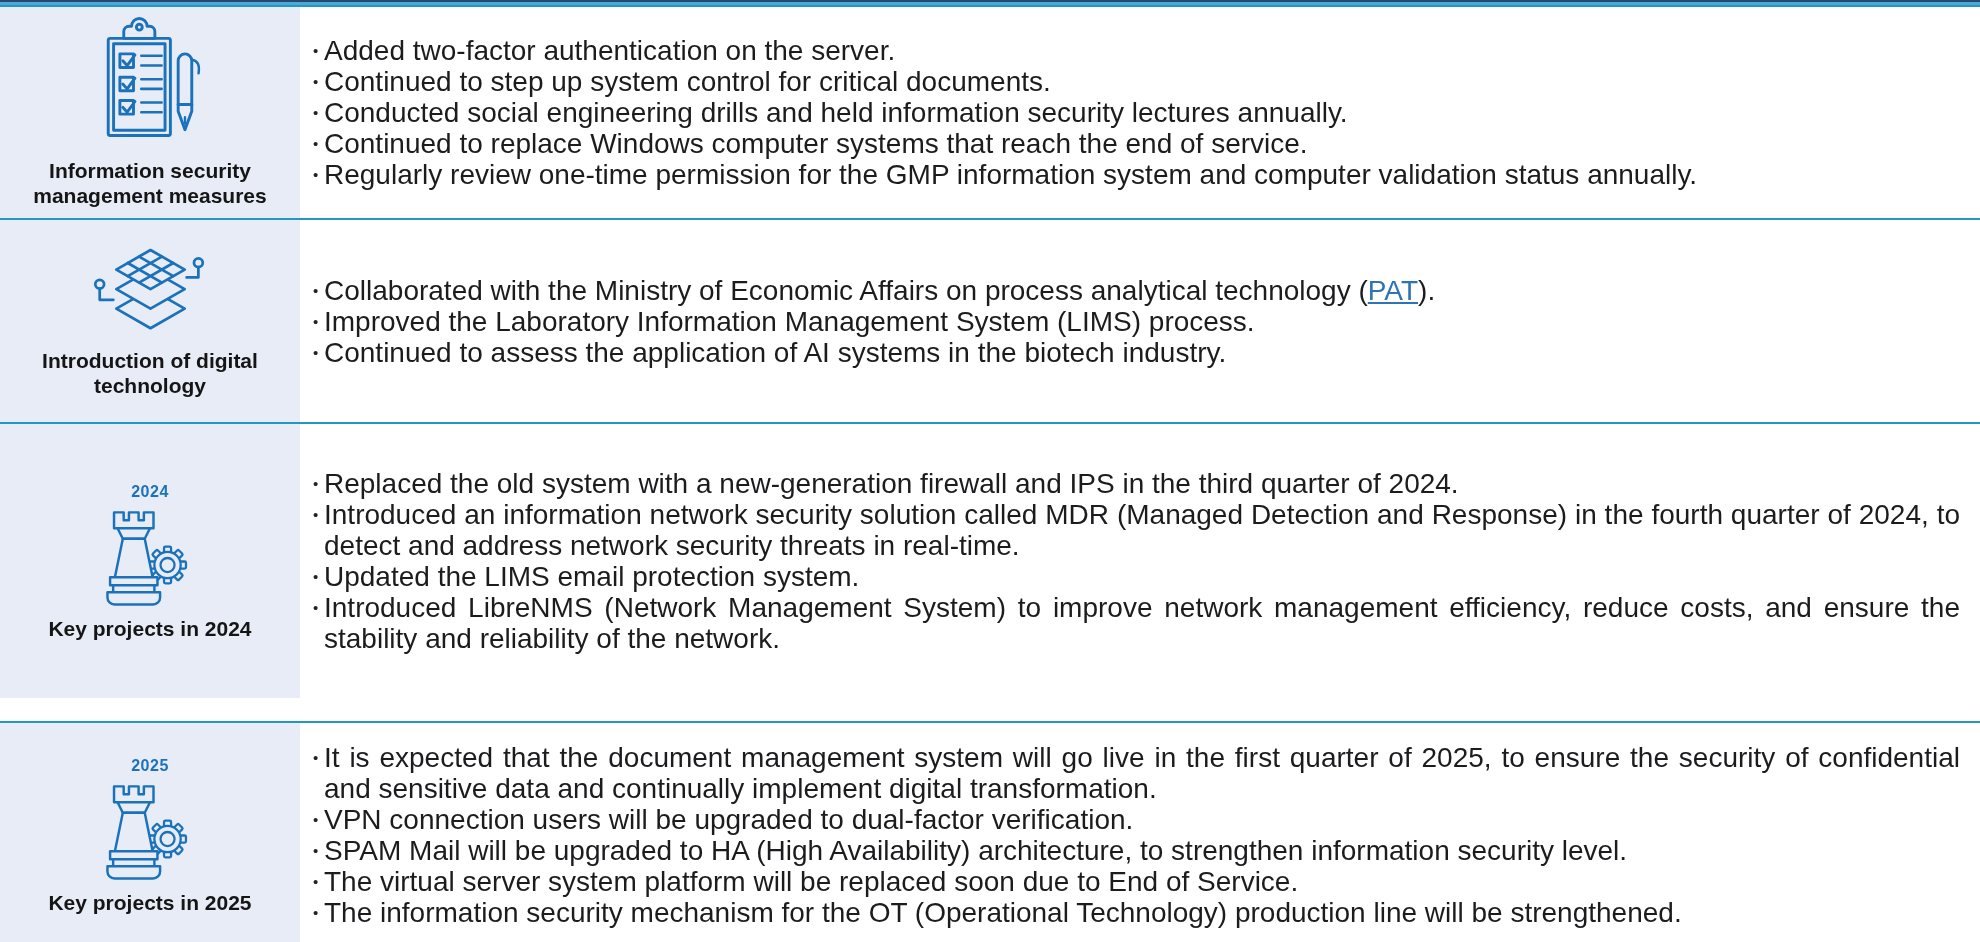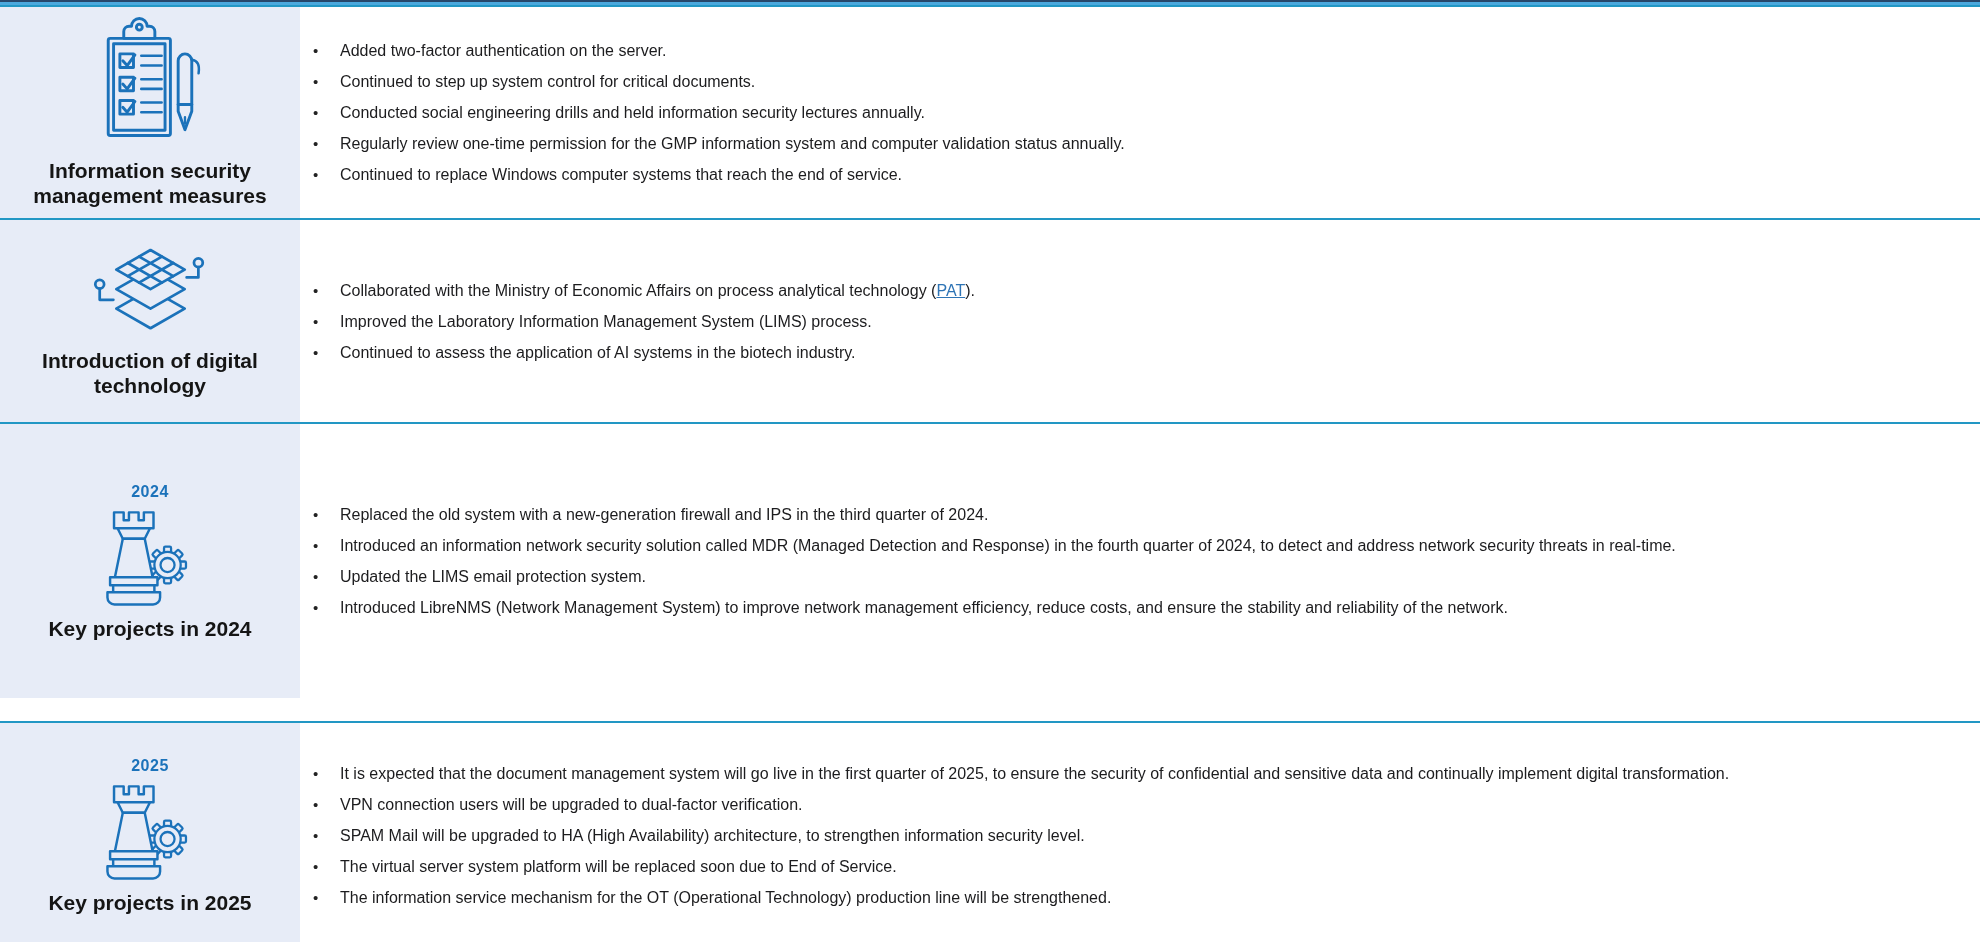--- a/index.html
+++ b/index.html
@@ -40,22 +40,22 @@
 
   .right {
     flex: 1;
     display: flex; flex-direction: column; justify-content: center;
     padding: 6px 20px 6px 0;
     background: #ffffff;
   }
   ul.bullets { list-style: none; margin: 0; padding: 0; }
   ul.bullets li {
     position: relative;
-    padding-left: 40px;
-    font-size: 16px; line-height: 31px;
+    padding-left: 24px;
+    font-size: 28px; line-height: 31px;
     color: #1c1c1e;
     text-align: justify;
   }
   ul.bullets li::before {
     content: "\2022";
     position: absolute; left: 13px; top: 0;
     font-size: 15px; line-height: 31px; color: #222;
   }
   a.link { color: #2e74b5; text-decoration: underline; cursor: pointer; }
 
@@ -90,22 +90,22 @@
       <div class="row-label">
         <div>Information security</div>
         <div>management measures</div>
       </div>
     </div>
     <div class="right">
       <ul class="bullets">
         <li>Added two-factor authentication on the server.</li>
         <li>Continued to step up system control for critical documents.</li>
         <li>Conducted social engineering drills and held information security lectures annually.</li>
+        <li>Continued to replace Windows computer systems that reach the end of service.</li>
         <li>Regularly review one-time permission for the GMP information system and computer validation status annually.</li>
-        <li>Continued to replace Windows computer systems that reach the end of service.</li>
       </ul>
     </div>
   </div>
 
   <div class="row row-2">
     <div class="left">
       <svg class="icon-svg" width="127" height="98" viewBox="0 0 130 100" fill="none" stroke="#1b72ba" stroke-width="2.8" stroke-linejoin="round" stroke-linecap="round">
         <circle cx="114" cy="18" r="4.5"></circle>
         <path d="M114 22.5 V33 H102"></path>
         <circle cx="13" cy="40" r="4.5"></circle>
@@ -200,20 +200,20 @@
       <div class="row-label">
         <div>Key projects in 2025</div>
       </div>
     </div>
     <div class="right">
       <ul class="bullets">
         <li>It is expected that the document management system will go live in the first quarter of 2025, to ensure the security of confidential and sensitive data and continually implement digital transformation.</li>
         <li>VPN connection users will be upgraded to dual-factor verification.</li>
         <li>SPAM Mail will be upgraded to HA (High Availability) architecture, to strengthen information security level.</li>
         <li>The virtual server system platform will be replaced soon due to End of Service.</li>
-        <li>The information service mechanism for the OT (Operational Technology) production line will be strengthened.</li>
+        <li>The information security mechanism for the OT (Operational Technology) production line will be strengthened.</li>
       </ul>
     </div>
   </div>
 
   <div class="bottomline-dark"></div>
   <div class="bottomline-blue"></div>
 </div>
 
 </body></html>

